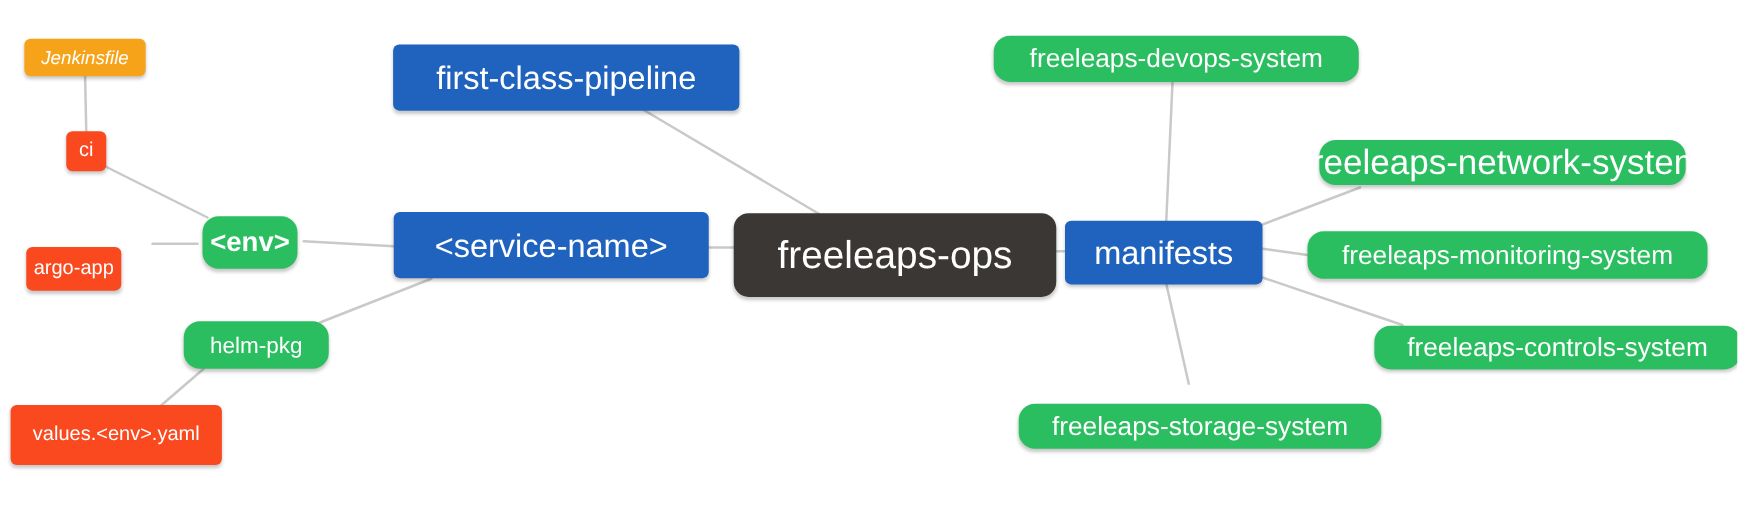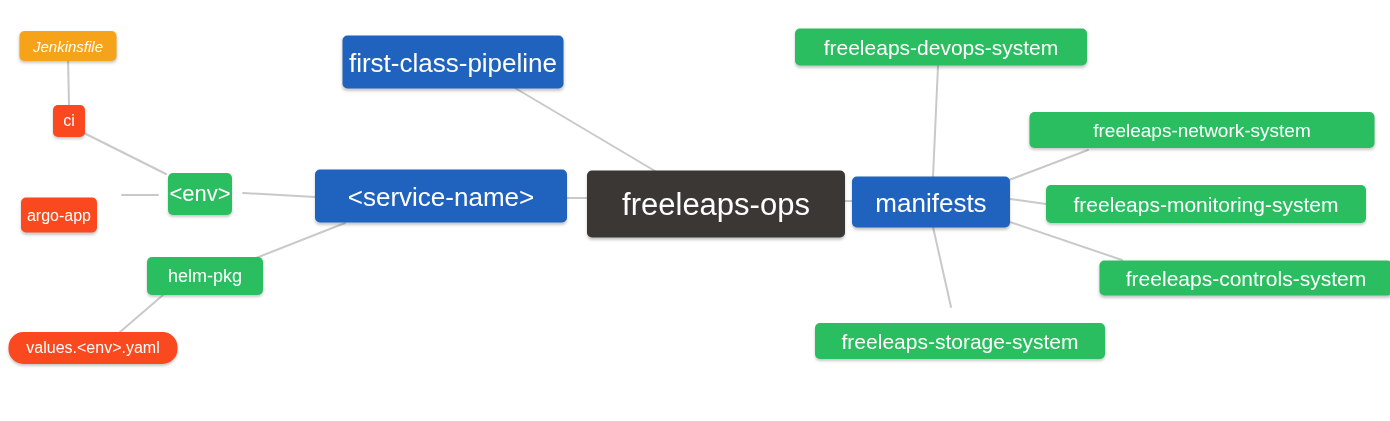--- a/index.html
+++ b/index.html
@@ -36,38 +36,38 @@
     justify-content: center;
     color: var(--text, #ffffff);
     border-radius: 5px;
     white-space: nowrap;
     box-shadow: 0 2px 3px rgba(0,0,0,0.22);
     cursor: pointer;
     line-height: 1;
     box-sizing: border-box;
   }
   .c-blue  { background: var(--blue,  #2063be); }
-  .c-green { background: var(--green, #2bbe60); }
+  .c-green { background: var(--green, #2bbe60); border-radius: 13px; }
   .c-red   { background: var(--red,   #fa491e); }
   .c-amber { background: var(--amber, #f7a31a); }
-  .c-dark  { background: var(--dark,  #3b3734); }
+  .c-dark  { background: var(--dark,  #3b3734); border-radius: 12px; }
 
   
   .n-jenkinsfile { left: 68px;   top: 46px;  width: 97px;  height: 30px; font-size: 15px; font-style: italic; }
   .n-ci          { left: 69px;   top: 121px; width: 32px;  height: 32px; font-size: 16px; text-align: center; }
   .n-argo-app    { left: 59px;   top: 195px; width: 76px;  height: 35px; font-size: 16px; margin-top: 20px; }
-  .n-env         { left: 200px;  top: 194px; width: 64px;  height: 42px; font-size: 22px; }
+  .n-env         { left: 200px;  top: 194px; width: 76px;  height: 42px; font-size: 22px; font-weight: bold; }
   .n-helm-pkg    { left: 205px;  top: 276px; width: 116px; height: 38px; font-size: 18px; }
-  .n-values      { left: 93px;   top: 348px; width: 169px; height: 32px; font-size: 16px; border-radius: 15px; }
-  .n-pipeline    { left: 453px;  top: 62px;  width: 221px; height: 53px; font-size: 26px; }
+  .n-values      { left: 93px;   top: 348px; width: 169px; height: 48px; font-size: 16px; }
+  .n-pipeline    { left: 453px;  top: 62px;  width: 277px; height: 53px; font-size: 26px; }
   .n-service     { left: 441px;  top: 196px; width: 252px; height: 53px; font-size: 26px; }
   .n-root        { left: 716px;  top: 204px; width: 258px; height: 67px; font-size: 31px; }
   .n-manifests   { left: 931px;  top: 202px; width: 158px; height: 51px; font-size: 26px; }
   .n-devops      { left: 941px;  top: 47px;  width: 292px; height: 37px; font-size: 21px; }
-  .n-network     { left: 1202px; top: 130px; width: 345px; height: 36px; font-size: 19px; text-align: right; }
+  .n-network     { left: 1202px; top: 130px; width: 293px; height: 36px; font-size: 28px; text-align: right; }
   .n-monitoring  { left: 1206px; top: 204px; width: 320px; height: 38px; font-size: 21px; }
   .n-controls    { left: 1209px; top: 278px; width: 293px; height: 35px; font-size: 21px; margin-left: 37px; }
   .n-storage     { left: 960px;  top: 341px; width: 290px; height: 36px; font-size: 21px; }
 </style>
 </head>
 <body>
 
 <div class="canvas">
 
   <svg class="edges" viewBox="0 0 1390 421" xmlns="http://www.w3.org/2000/svg">

